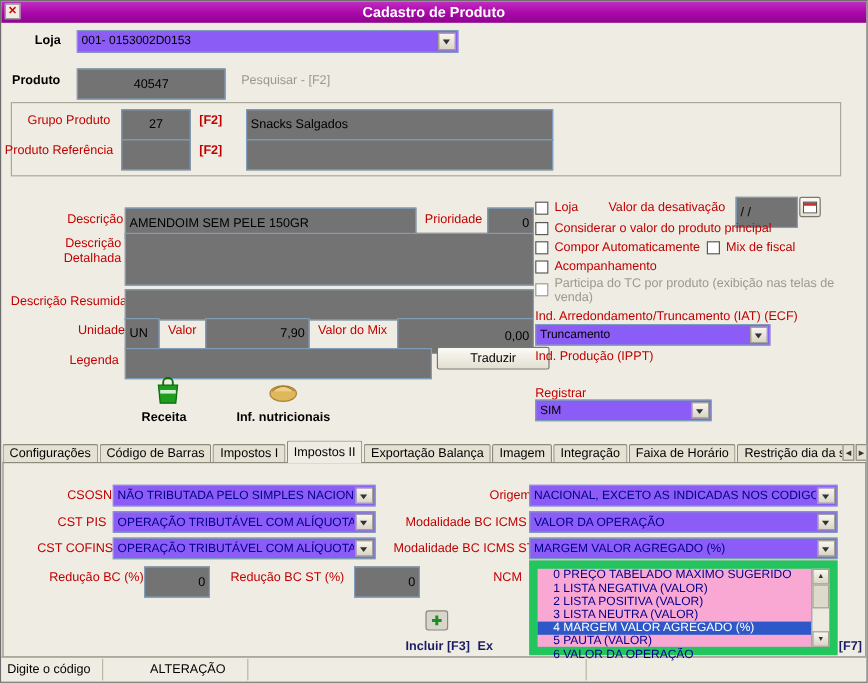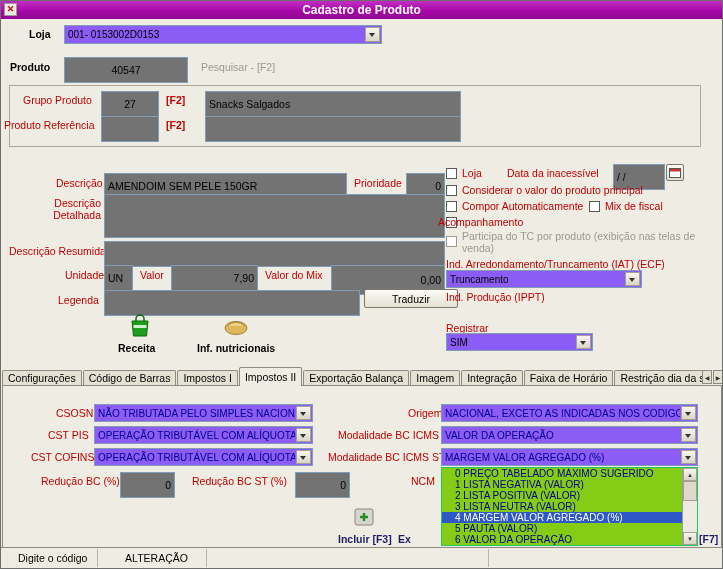--- a/index.html
+++ b/index.html
@@ -23,21 +23,21 @@
   .cmb .btn::after{content:'';position:absolute;left:3px;top:5px;border:3px solid transparent;border-top:4px solid #333}
   .pbtn{position:absolute;background:linear-gradient(#FBFAF5,#E3E0D2);border:1px solid #7A786C;border-radius:2px;font-size:10.5px;display:flex;align-items:center;justify-content:center;color:#000;cursor:pointer}
   .cb{position:absolute;width:11px;height:11px;background:#fff;border:1px solid #5A5A55}
   .cb.dis{border-color:#9B998D}
   .gbox{position:absolute;border:1px solid #ABA89A;background:transparent}
   .tabs{position:absolute;left:1px;top:366px;width:700px;height:19px;white-space:nowrap;overflow:hidden}
   .tab{display:inline-block;vertical-align:bottom;height:16px;line-height:15px;padding:0 5px;margin-right:1px;margin-top:3px;background:#E5E2D4;border:1px solid #8E8B7E;border-bottom:none;border-radius:2px 2px 0 0;font-size:10.5px;color:#000;cursor:pointer}
   .tab.active{height:19px;line-height:18px;margin-top:0;background:#EFEDE3;position:relative;z-index:6}
   .tsp{position:absolute;top:369px;width:10px;height:14px;background:#E5E2D4;border:1px solid #8E8B7E;font-size:6px;display:flex;align-items:center;justify-content:center;color:#333;cursor:pointer}
   .panel{position:absolute;left:1px;top:384px;width:720px;height:163px;border:1px solid #8E8B7E;background:#EFEDE3}
-  .ddl{position:absolute;left:440px;top:466px;width:257px;height:79px;background:#84cc16;border:1px solid #22c55e;z-index:20}
+  .ddl{position:absolute;left:440px;top:466px;width:257px;height:79px;background:#f9a8d4;border:7px solid #22c55e;z-index:20}
   .ddl .it{position:relative;height:11px;line-height:11px;font-size:10px;color:#00008B;padding-left:13px;white-space:nowrap;overflow:hidden;width:calc(100% - 15px);cursor:pointer}
   .ddl .it.sel{background:#2E58C8;color:#fff}
   .ddl .sb{position:absolute;right:0;top:0;bottom:0;width:15px;background:#EDEBE1;border-left:1px solid #999}
   .sb .up,.sb .dn{position:absolute;left:0;right:0;height:13px;background:linear-gradient(#F8F6EF,#D9D5C5);border:1px solid #A5A294;font-size:6px;display:flex;align-items:center;justify-content:center;color:#333;cursor:pointer}
   .sb .up{top:0}.sb .dn{bottom:0}
   .sb .th{position:absolute;left:0;right:0;top:13px;height:20px;background:#DDD9CB;border:1px solid #A5A294}
   .tbl{position:absolute;font-size:10.5px;font-weight:bold;color:#1C1C66;white-space:nowrap}
   .status{position:absolute;left:0;right:0;bottom:0;height:21px;background:#EFEDE3;border-top:1px solid #8E8B7E;font-size:10.5px}
   .scell{position:absolute;top:1px;bottom:1px;border-right:1px solid #B9B6A8;display:flex;align-items:center;padding:0 5px;color:#000;white-space:nowrap;overflow:hidden}
   .ico{position:absolute;cursor:pointer}
@@ -106,39 +106,39 @@
   <div class="ico" style="left:222px;top:315px;width:26px;height:20px">
     <svg width="26" height="20" viewBox="0 0 26 20">
       <ellipse cx="13" cy="12" rx="11" ry="6.5" fill="#E0B85C" stroke="#A8802E"></ellipse>
       <path d="M4 10 q9 -8 18 0" fill="#EECF8A" stroke="#A8802E"></path>
     </svg>
   </div>
   <span class="t b" style="left:196px;top:341px">Inf. nutricionais</span>
 
   <span class="cb" style="left:445px;top:167px"></span>
   <span class="t red" style="left:461px;top:166px">Loja</span>
-  <span class="t red" style="left:506px;top:166px">Data da inacessível</span>
+  <span class="t red" style="left:506px;top:166px">Valor da desativação</span>
   <div class="fld" style="left:612px;top:163px;width:52px;height:17px">/ /</div>
   <div class="pbtn" style="left:665px;top:163px;width:18px;height:17px">
     <svg width="12" height="11">
       <rect x="0.5" y="1.5" width="11" height="9" fill="#fff" stroke="#555"></rect>
       <rect x="1" y="2" width="10" height="2.5" fill="#C33"></rect>
     </svg>
   </div>
 
   <span class="cb" style="left:445px;top:184px"></span>
   <span class="t red" style="left:461px;top:183px">Considerar o valor do produto principal</span>
 
   <span class="cb" style="left:445px;top:200px"></span>
   <span class="t red" style="left:461px;top:199px">Compor Automaticamente</span>
   <span class="cb" style="left:588px;top:200px"></span>
   <span class="t red" style="left:604px;top:199px">Mix de fiscal</span>
 
   <span class="cb" style="left:445px;top:216px"></span>
-  <span class="t red" style="left:437px;top:215px">Acompanhamento</span>
+  <span class="t red" style="left:461px;top:215px">Acompanhamento</span>
 
   <span class="cb dis" style="left:445px;top:235px"></span>
   <span class="t grey" style="left:461px;top:229px;width:238px;white-space:normal;line-height:12px">Participa do TC por produto (exibição nas telas de venda)</span>
 
   <span class="t red" style="left:445px;top:257px">Ind. Arredondamento/Truncamento (IAT) (ECF)</span>
   <div class="cmb" style="left:445px;top:269px;width:196px;height:18px">
     <span class="val">Truncamento</span>
     <span class="btn"></span>
   </div>
 
@@ -216,18 +216,18 @@
     <div class="it">5 PAUTA (VALOR)</div>
     <div class="it">6 VALOR DA OPERAÇÃO</div>
     <div class="sb">
       <div class="up">▲</div>
       <div class="th"></div>
       <div class="dn">▼</div>
     </div>
   </div>
 
   <div class="status">
-    <div class="scell" style="left:12px;width:85px">Digite o código</div>
+    <div class="scell" style="left:0;width:85px">Digite o código</div>
     <div class="scell" style="left:106px;width:100px;justify-content:center">ALTERAÇÃO</div>
     <div class="scell" style="left:206px;width:282px"></div>
   </div>
 
 </div>
 
 </body></html>

